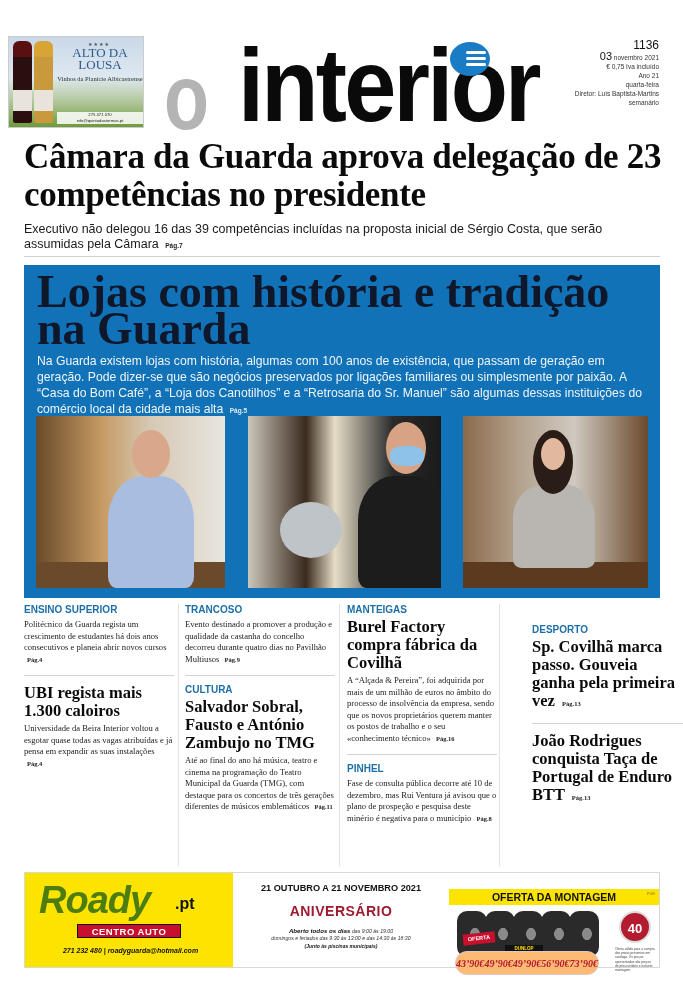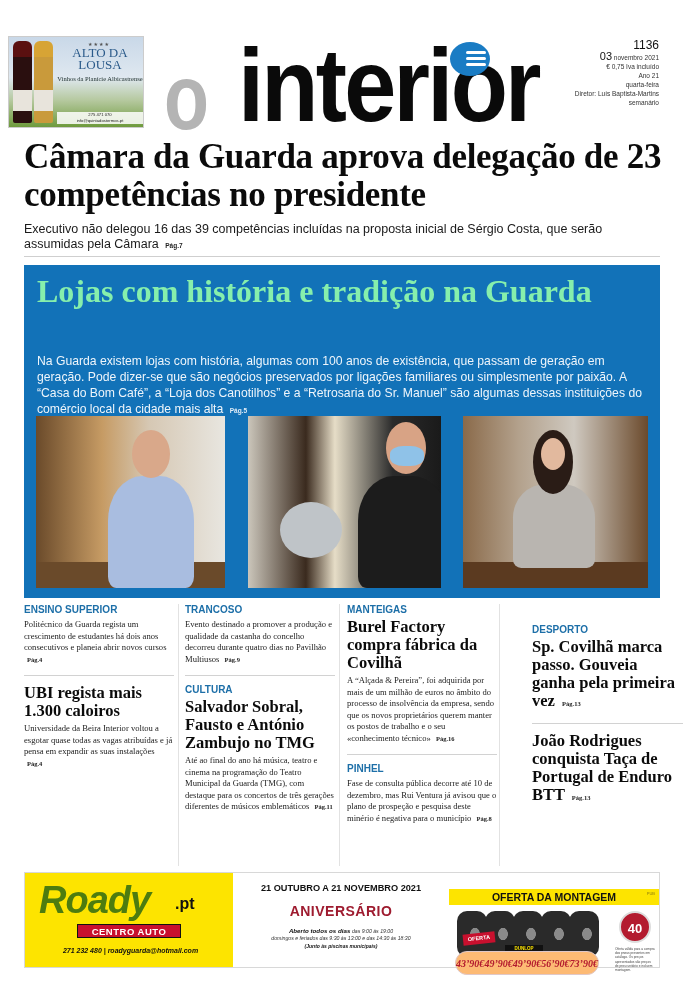--- a/index.html
+++ b/index.html
@@ -28,21 +28,21 @@
   .issue .day { font-size: 11px; color: #111; }
 
   
   .lead-title { position: absolute; left: 24px; top: 138px; width: 640px; font-family: "Liberation Serif", serif; font-weight: bold; font-size: 35px; line-height: 38px; color: #0b0b0b; letter-spacing: -0.3px; }
   .lead-sub { position: absolute; left: 24px; top: 222px; width: 640px; font-size: 12.5px; line-height: 15px; color: #1a1a1a; }
   .pg { font-size: 6.5px; font-weight: bold; color: #222; margin-left: 3px; }
   .rule-top { position: absolute; left: 24px; top: 256px; width: 636px; height: 1px; background: #cfcfcf; }
 
   
   .feature { position: absolute; left: 24px; top: 265px; width: 636px; height: 333px; background: #1272b8; }
-  .feature-title { position: absolute; left: 13px; top: 8px; width: 600px; font-family: "Liberation Serif", serif; font-weight: bold; font-size: 32px; line-height: 37px; color: #86efac; }
+  .feature-title { position: absolute; left: 13px; top: 8px; width: 600px; font-family: "Liberation Serif", serif; font-weight: bold; font-size: 46px; line-height: 37px; color: #0f172a; }
   .feature-text { position: absolute; left: 13px; top: 88px; width: 615px; font-size: 12.2px; line-height: 16px; color: #eef5fb; }
   .feature-text .pg { color: #e0ecf7; }
   .photo { position: absolute; top: 151px; height: 172px; overflow: hidden; }
   .photo.p1 { left: 12px; width: 189px; background: linear-gradient(90deg, #6a4a2a 0%, #c69b64 35%, #d6c8b4 60%, #e8e6e0 100%); }
   .photo.p2 { left: 224px; width: 193px; background: linear-gradient(90deg, #cbc6bb 0%, #3a2a1e 30%, #e6ddc7 45%, #2b2b2b 75%, #1a1a1a 100%); }
   .photo.p3 { left: 439px; width: 185px; background: linear-gradient(90deg, #8a6a4a 0%, #b3a18c 30%, #cfc9c0 60%, #6b4a2c 100%); }
   .photo .fig { position: absolute; border-radius: 40% 40% 10% 10%; }
   .photo .head { position: absolute; border-radius: 50%; }
   .photo .counter { position: absolute; left: 0; right: 0; bottom: 0; height: 26px; background: #6a4a2a; }
 

